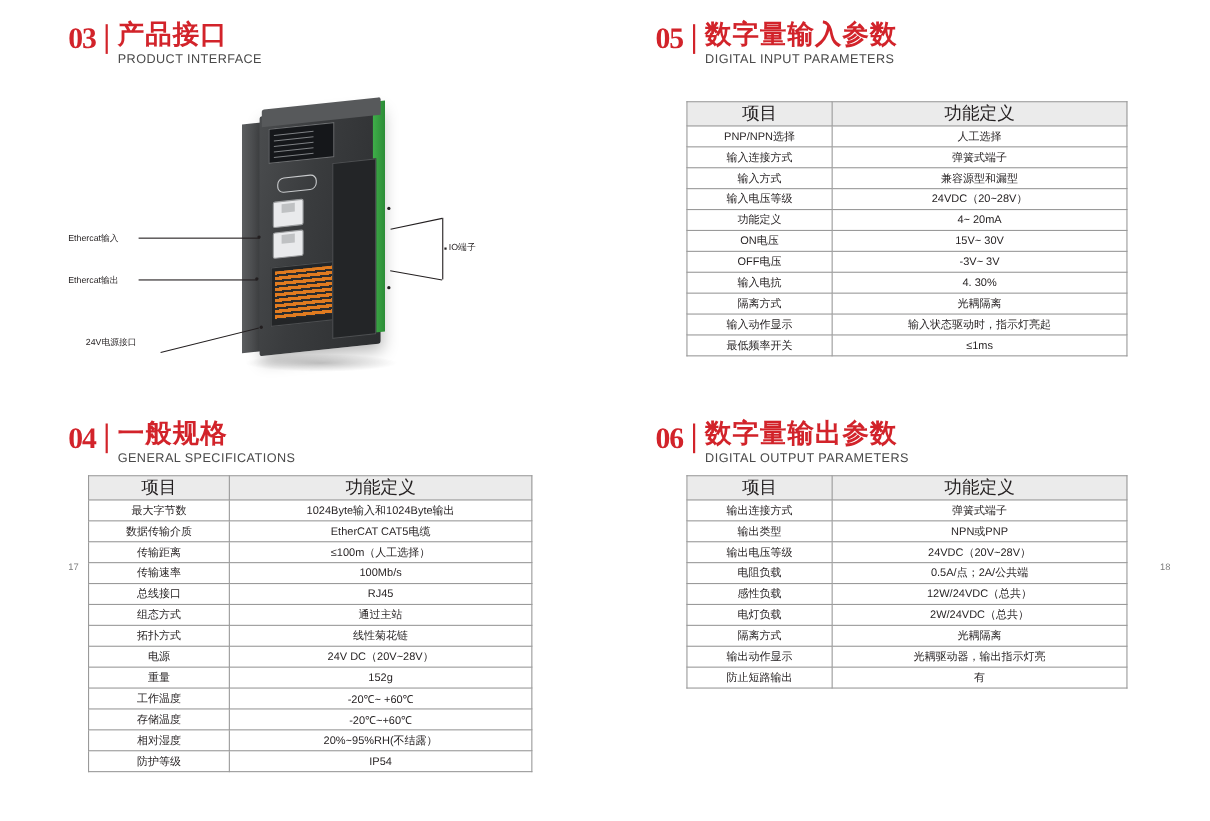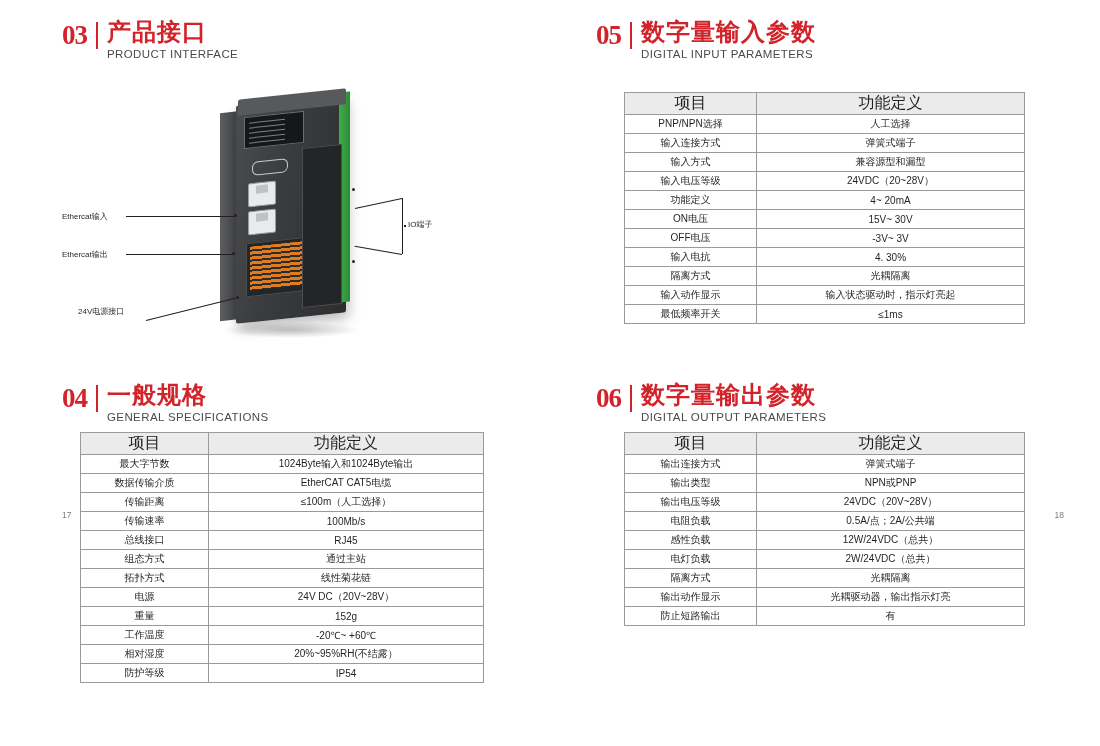--- a/index.html
+++ b/index.html
@@ -361,20 +361,24 @@
         </tr>
       <tr>
           <td>重量</td>
           <td>152g</td>
         </tr>
       <tr>
           <td>工作温度</td>
           <td>-20℃~ +60℃</td>
         </tr>
       <tr>
+          <td>存储温度</td>
+          <td>-20℃~+60℃</td>
+        </tr>
+      <tr>
           <td>相对湿度</td>
           <td>20%~95%RH(不结露）</td>
         </tr>
       <tr>
           <td>防护等级</td>
           <td>IP54</td>
         </tr>
     </tbody>
   </table>
 

